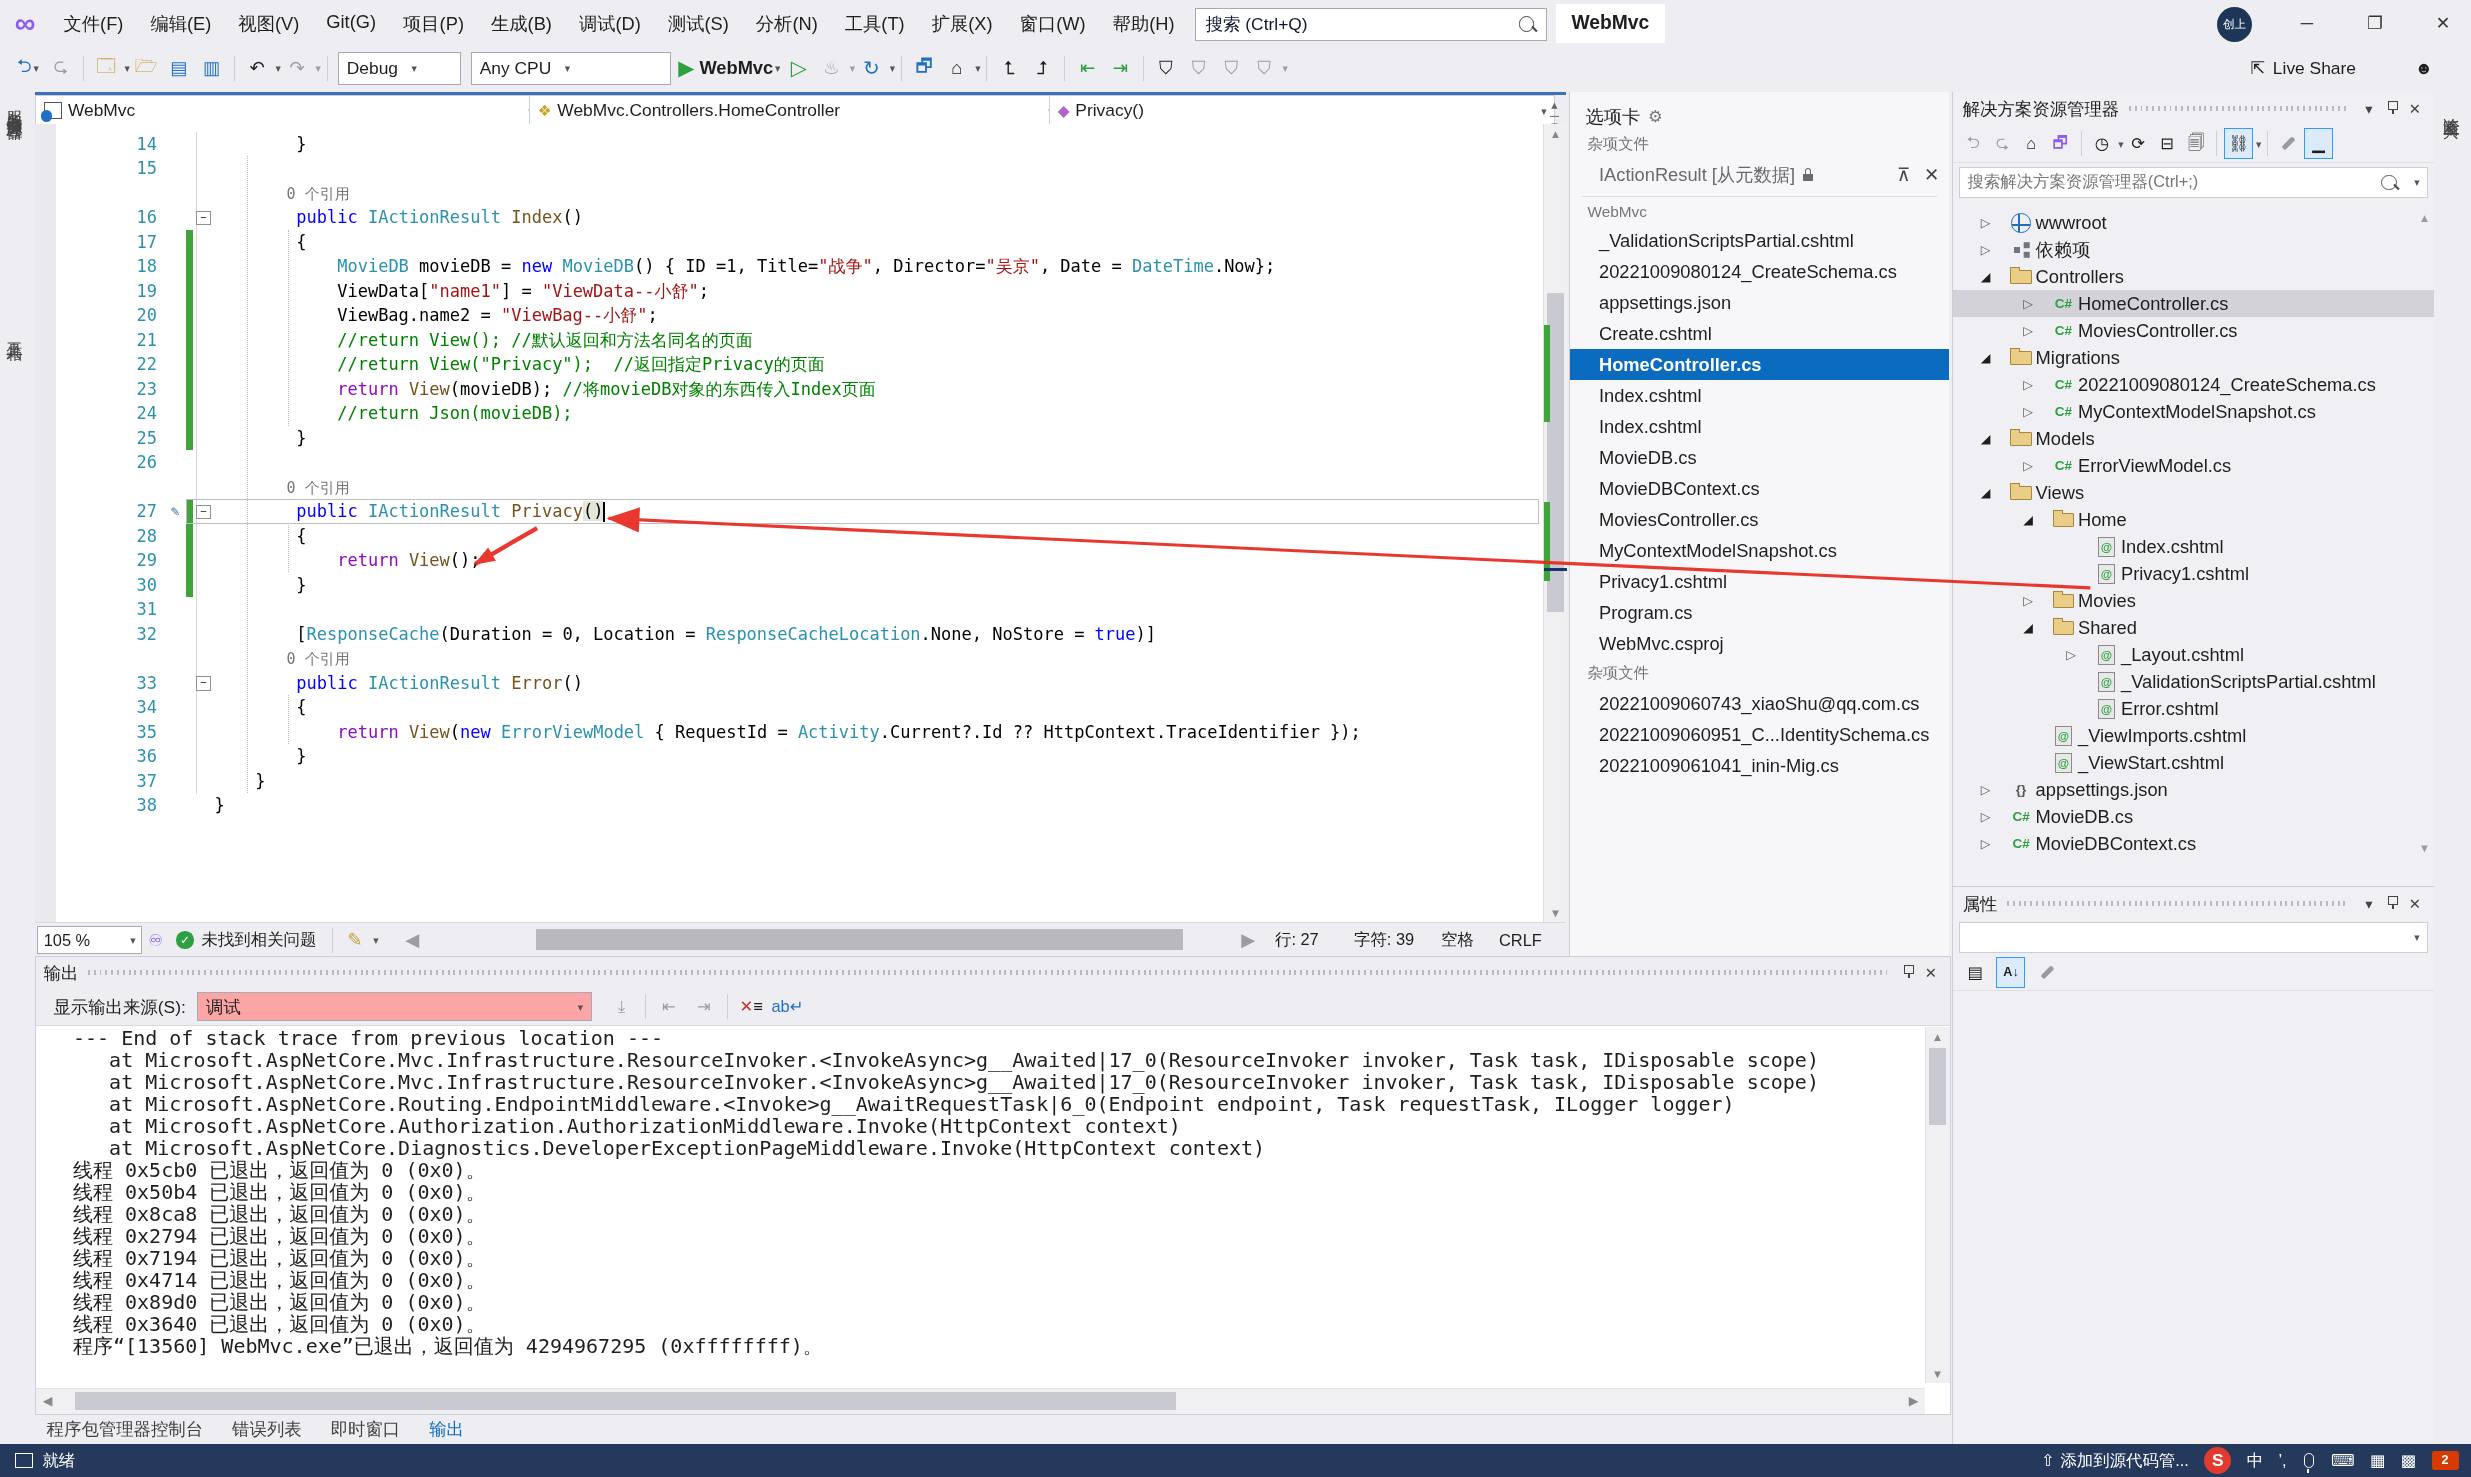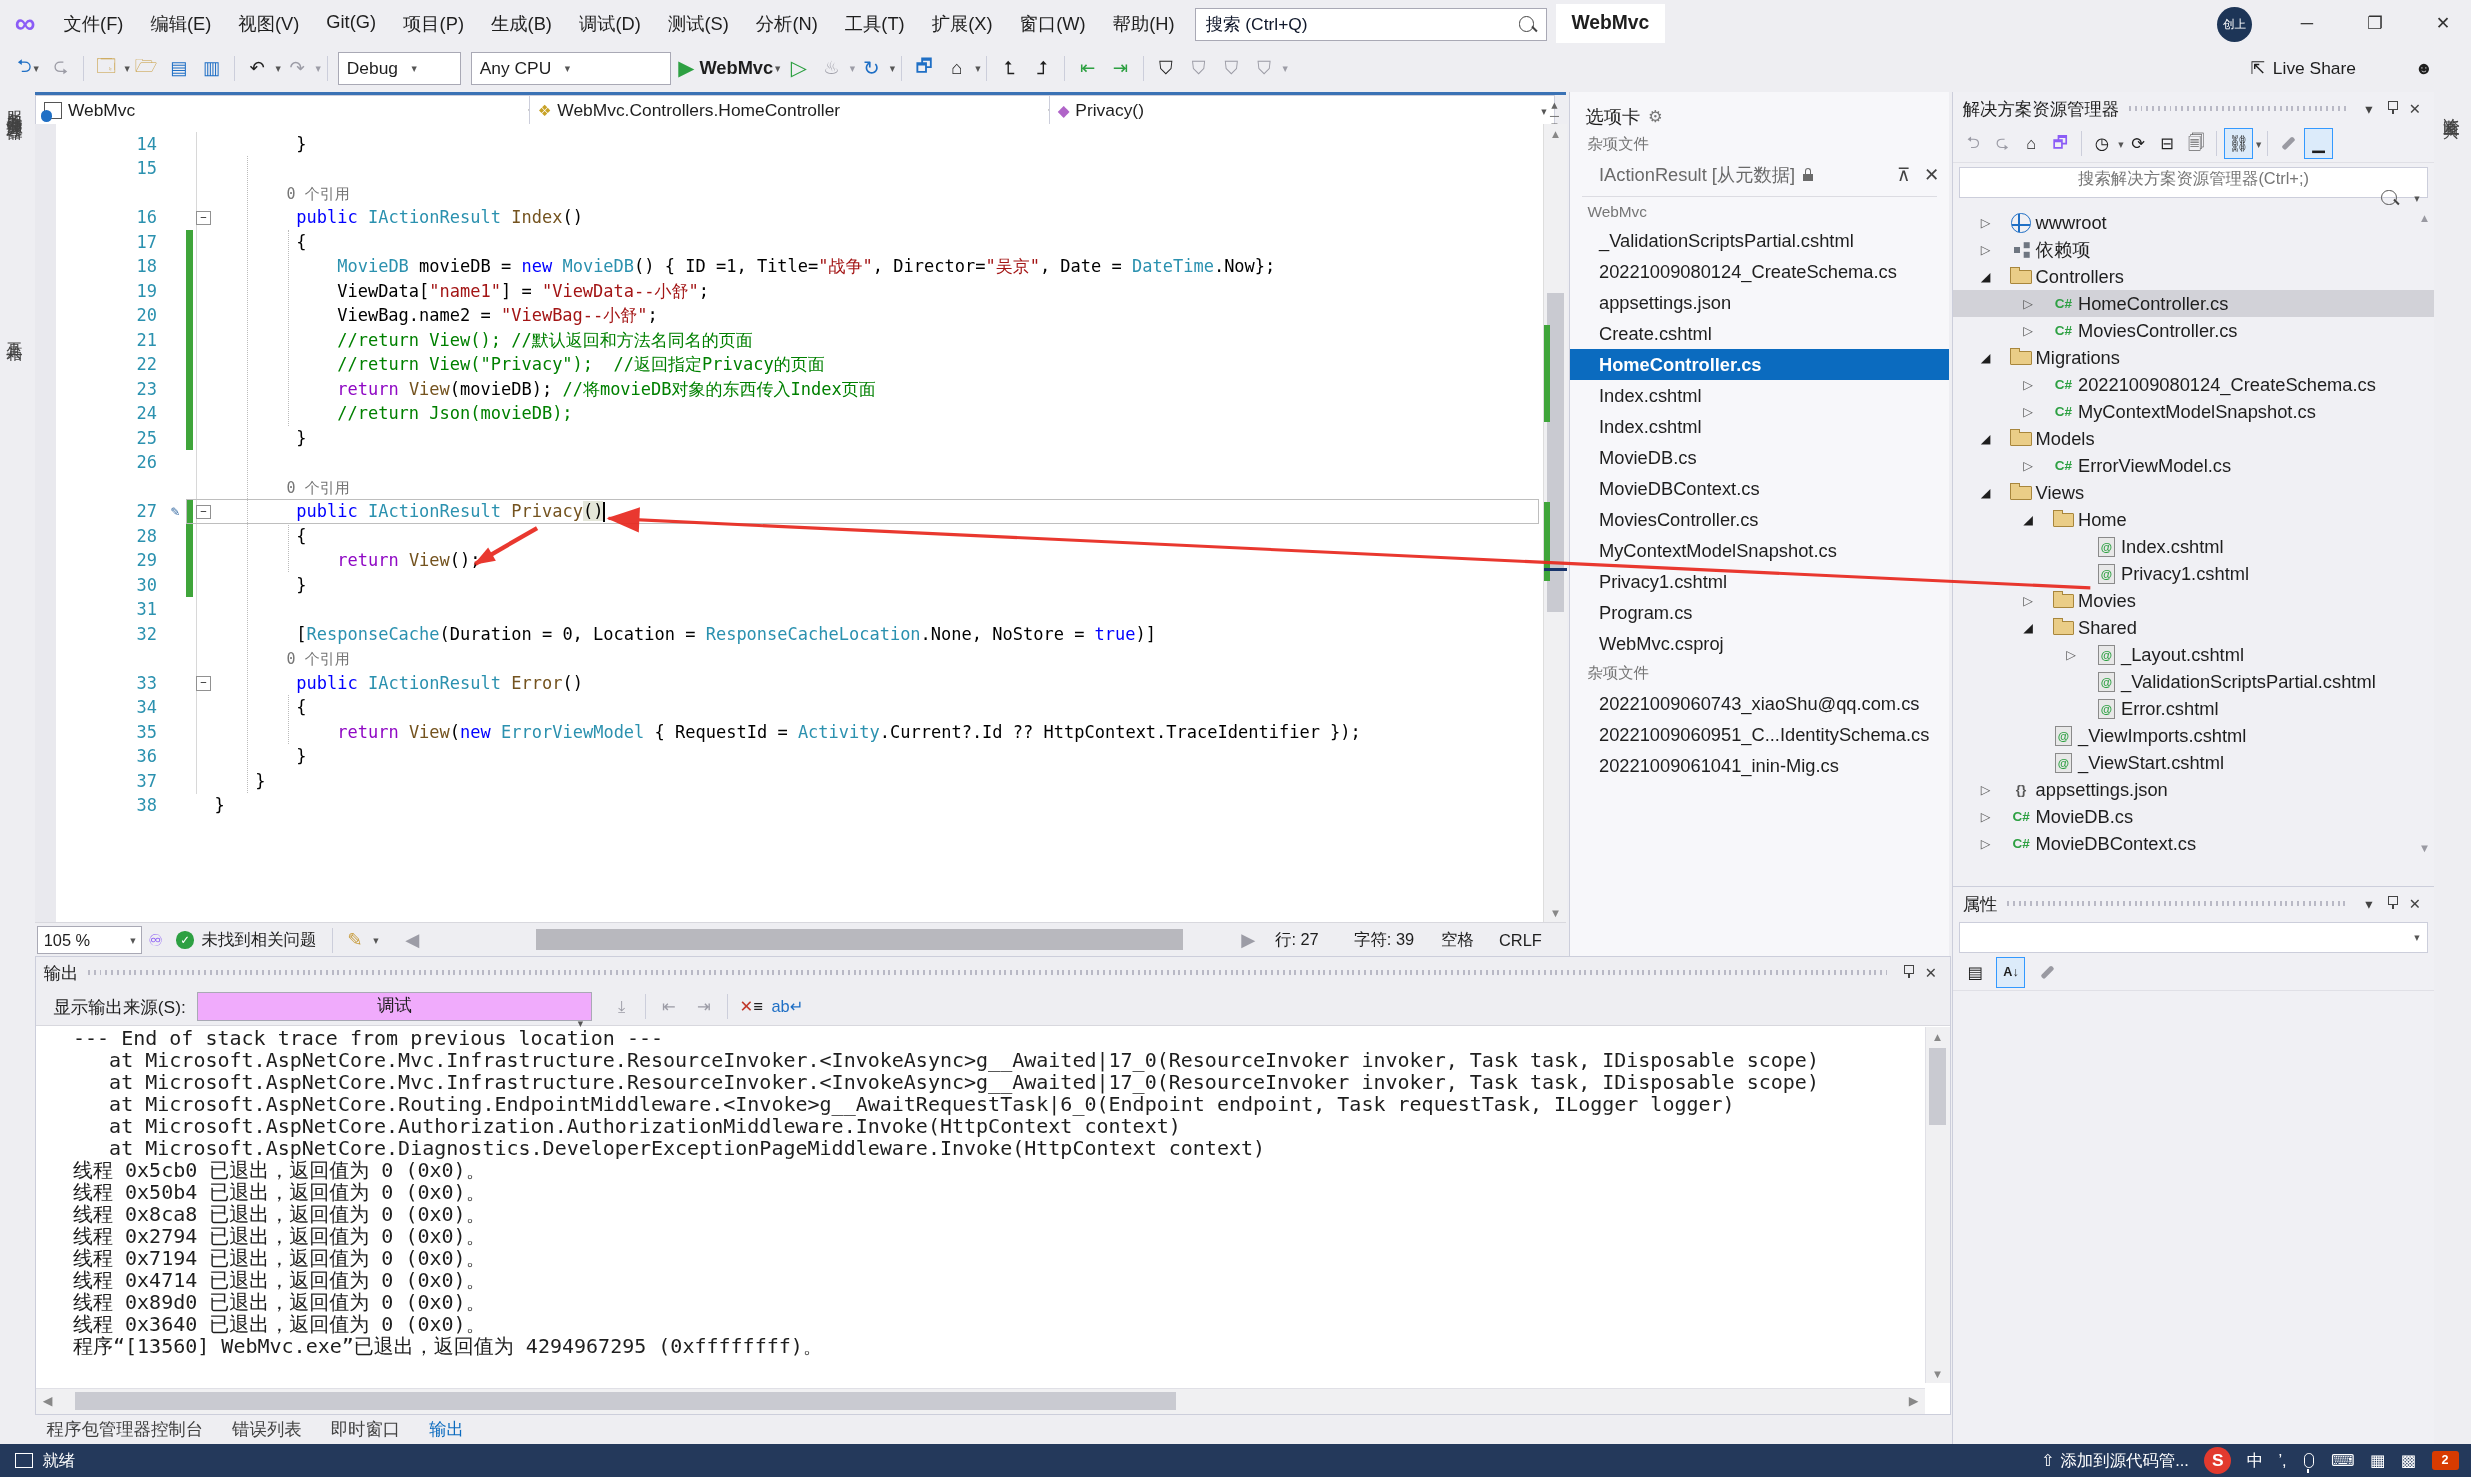--- a/index.html
+++ b/index.html
@@ -92,21 +92,21 @@
   #solx{position:absolute;left:1952px;top:92px;width:481px;height:1353px;background:#F0F0F4;border-left:1px solid #CCCEDB;}
   .panel-hdr{height:33px;display:flex;align-items:center;padding:0 7.7px 0 9.7px;font-size:17.4px;color:#1e1e1e;}
   .hdr-tex{flex:1;height:5.8px;margin:0 9.7px;background:repeating-linear-gradient(90deg,#B9B9C5 0 1.9px,transparent 1.9px 5.8px);}
   .hdr-btn{width:23px;text-align:center;color:#444;font-size:14.5px;}
   .pin{display:inline-block;position:relative;width:9.7px;height:13.5px;}
   .pin::before{content:"";position:absolute;left:1px;top:1px;width:7.7px;height:6.8px;border:1.9px solid #444;}
   .pin::after{content:"";position:absolute;left:4.8px;top:8.7px;width:1.9px;height:4.8px;background:#444;}
   #solx-toolbar{height:37px;display:flex;align-items:center;padding-left:5.8px;border-bottom:1px solid #E0E0E6;}
   .sxi{min-width:27px;height:29px;display:inline-flex;align-items:center;justify-content:center;font-size:16.4px;margin:0 1px;}
   .boxed{border:1px solid #3399FF;background:#DCEBFA;}
-  #solx-search{margin:3.9px 5.8px;height:29px;background:#fff;border:1px solid #CCCEDB;display:flex;align-items:center;font-size:16.4px;color:#767676;padding:0 7.7px;flex-direction:column;}
+  #solx-search{margin:3.9px 5.8px;height:29px;background:#fff;border:1px solid #CCCEDB;display:flex;align-items:center;font-size:16.4px;color:#767676;padding:0 7.7px;}
   #tree{position:relative;padding-top:7.7px;font-size:18.3px;}
   .trow{height:27px;display:flex;align-items:center;white-space:nowrap;}
   .trow.sel{background:#D2D2D8;}
   .tarrow{width:42px;flex:none;text-align:center;font-size:12.6px;color:#5B5B5B;}
   .tarrow.exp{color:#1e1e1e;}
   .ticon{width:29px;flex:none;display:flex;align-items:center;justify-content:center;}
   .ic-folder{position:relative;width:19.3px;height:12.6px;background:#EACD87;border:1px solid #A8863C;border-radius:1px;}
   .ic-folder::before{content:"";position:absolute;left:-1px;top:-3.9px;width:7.7px;height:2.9px;background:#EACD87;border:1px solid #A8863C;border-bottom:none;}
   .ic-cs{color:#2DA042;font-weight:bold;font-size:13.5px;font-family:"Liberation Sans",sans-serif;}
   .ic-razor{position:relative;width:15.4px;height:18.3px;background:#E8E8E8;border:1px solid #8A8A8A;color:#2DA042;font-size:11.6px;font-weight:bold;text-align:center;line-height:17.4px;}
@@ -118,21 +118,21 @@
   .tsb{position:absolute;right:3.9px;color:#9A9AA2;font-size:11.6px;}
   
   #props{position:absolute;left:1952px;top:886px;width:481px;height:558px;background:#F0F0F4;border-top:1px solid #CCCEDB;border-left:1px solid #CCCEDB;}
   #props-combo{margin:1.9px 5.8px;height:29px;background:#fff;border:1px solid #CCCEDB;display:flex;align-items:center;justify-content:flex-end;padding-right:7.7px;color:#888;}
   #props-toolbar{height:35px;display:flex;align-items:center;padding-left:7.7px;gap:5.8px;border-bottom:1px solid #E0E0E6;}
   .wrico{display:inline-block;width:14.5px;height:4.8px;background:#9A9AA2;border-radius:1.9px;transform:rotate(-45deg);}
   
   #output{position:absolute;left:35px;top:956px;width:1914px;height:457px;background:#fff;border:1px solid #CCCEDB;}
   #out-hdr{height:31px;background:#EEEEF2;display:flex;align-items:center;padding:0 7.7px;font-size:17.4px;}
   #out-toolbar{height:37px;display:flex;align-items:center;background:#EEEEF2;border-bottom:1px solid #D8D8DE;padding-left:17.4px;font-size:17.4px;}
-  #out-src{width:377px;height:27px;background:#f0abfc;border:1px solid #A9A9B5;display:flex;align-items:center;padding:0 7.7px;margin-left:11.6px;flex-direction:column;}
+  #out-src{width:377px;height:27px;background:#fca5a5;border:1px solid #A9A9B5;display:flex;align-items:center;padding:0 7.7px;margin-left:11.6px;}
   #out-src .ddown{margin-left:auto;}
   .oti{min-width:29px;height:27px;display:inline-flex;align-items:center;justify-content:center;font-size:16.4px;margin:0 2.9px;}
   #outlines{position:absolute;left:0;top:70px;right:25px;bottom:31px;overflow:hidden;font-family:"DejaVu Sans Mono",monospace;font-size:20px;color:#1e1e1e;}
   #outlines .oline{height:22px;line-height:22px;white-space:pre;padding-left:37px;}
   #out-vsb{position:absolute;right:0;top:70px;width:24px;bottom:31px;background:#F0F0F2;border-left:1px solid #E0E0E6;}
   #out-vthumb{position:absolute;left:2.9px;top:21px;width:17.4px;height:77px;background:#C9CAD1;}
   #out-hsb{position:absolute;left:0;bottom:0;height:25px;right:25px;background:#F0F0F2;border-top:1px solid #E0E0E6;}
   #out-hthumb{position:absolute;left:39px;top:2.9px;width:1101px;height:18.3px;background:#C9CAD1;}
   .hsb-arr{position:absolute;top:0;width:23px;height:24px;color:#888;font-size:12.6px;text-align:center;line-height:24px;}
   

